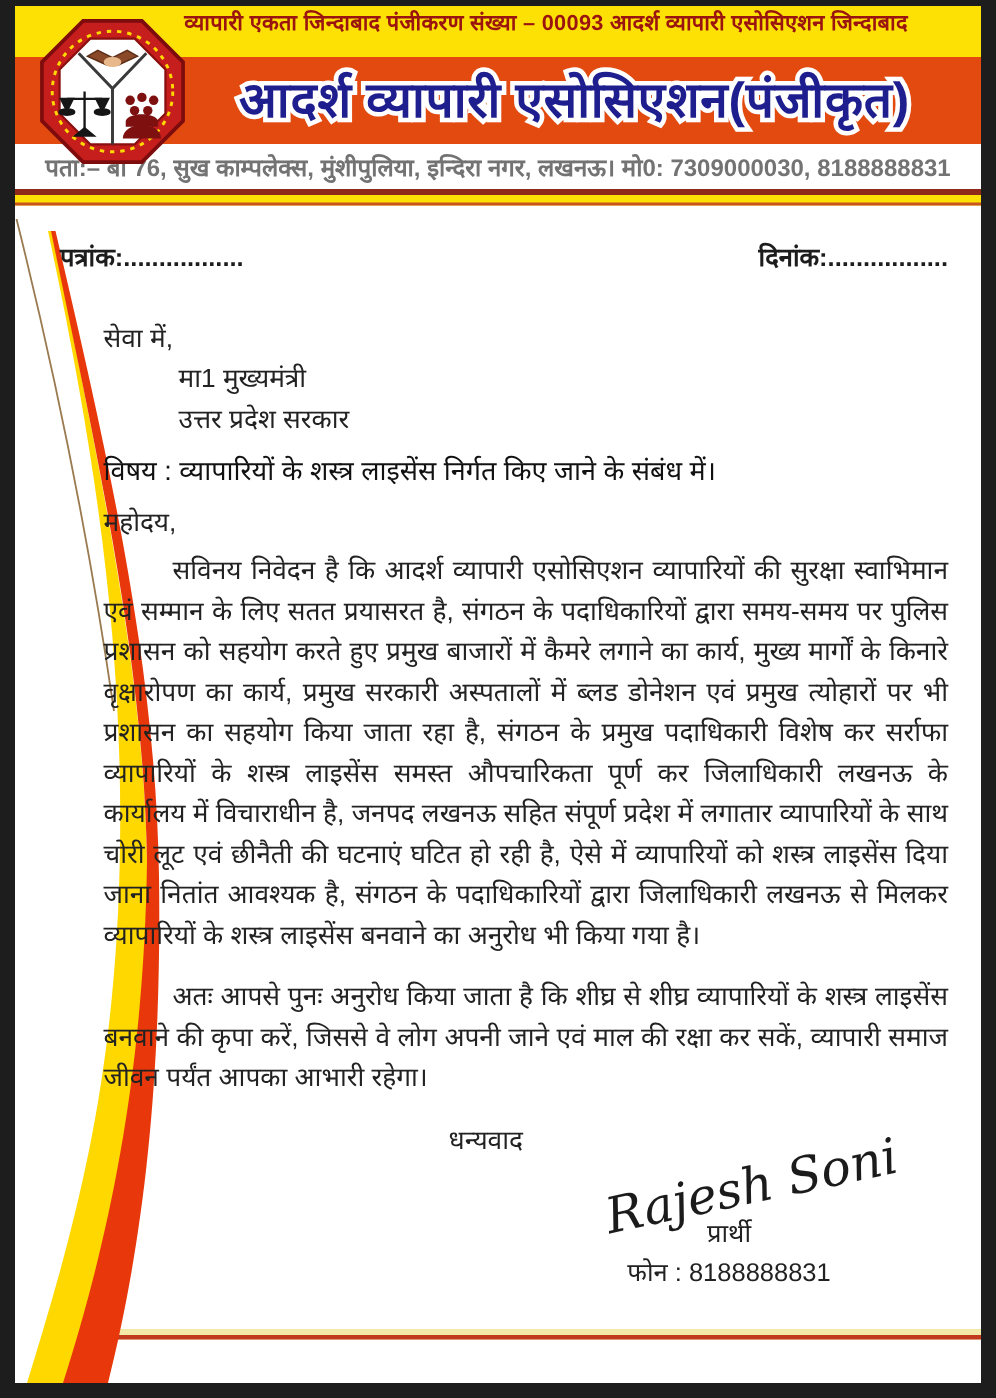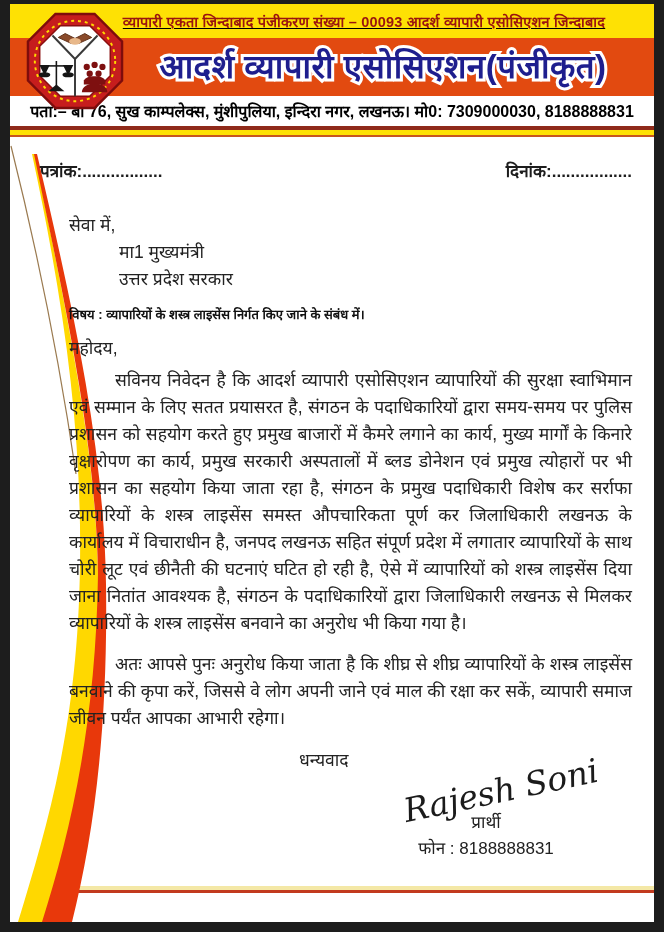--- a/index.html
+++ b/index.html
@@ -12,23 +12,22 @@
   }
   .page{
     position:absolute;left:10px;top:4px;
     width:644px;height:918px;
     background:#ffffff;
     overflow:hidden;
   }
   
   .banner-yellow{
     height:34px;background:#fee104;
-    display:flex;align-items:center;justify-content:center;
+    display:flex;align-items:flex-start;justify-content:center;
     padding-left:64px;
-    text-decoration:underline;
   }
   .banner-yellow .txt{
     color:#9a1410;font-weight:bold;font-size:14.5px;letter-spacing:.2px;
   }
   .banner-orange{
     height:58px;background:#e24a10;
     position:relative;
   }
   .title-wrap{
     position:absolute;left:108px;right:6px;top:0;height:71px;
@@ -48,21 +47,21 @@
     color:#1e1e8e;
   }
   .logo{
     position:absolute;left:16px;top:8px;width:98px;height:98px;z-index:5;
   }
   .address-bar{
     height:30px;background:#ffffff;
     display:flex;align-items:center;justify-content:center;
   }
   .address-bar .txt{
-    color:#000000;font-weight:bold;font-size:16px;
+    color:#737373;font-weight:bold;font-size:16px;
   }
   .header-rule{
     height:5px;background:#fee104;
     border-top:4px solid #8f2a1a;
     border-bottom:2px solid #c8551e;
   }
   
   .swoosh{position:absolute;left:0;top:140px;width:112px;height:778px;z-index:1;pointer-events:none;}
   
   .meta-row{
@@ -70,21 +69,21 @@
     margin:22px 22px 0 30px;position:relative;z-index:2;
     font-weight:bold;font-size:17px;color:#1d1d1d;align-items:flex-end;
   }
   .letter{
     position:relative;z-index:2;
     margin:30px 22px 0 59px;
     color:#222;font-size:17.5px;line-height:27px;
   }
   .addr-line{margin-left:0;}
   .addr-indent{margin-left:50px;}
-  .subject{font-weight:bold;margin-top:8px;font-size:13px;color:#111;}
+  .subject{font-weight:normal;margin-top:8px;font-size:18px;color:#111;}
   .greeting{margin-top:7px;}
   .para{
     margin-top:5px;text-align:justify;text-indent:46px;
   }
   .para.second{margin-top:14px;}
   .thanks{margin-top:15px;margin-left:230px;}
   .sig-block{
     position:relative;z-index:2;
     width:300px;margin:2px 18px 0 auto;
     text-align:center;color:#222;font-size:17px;line-height:26px;

